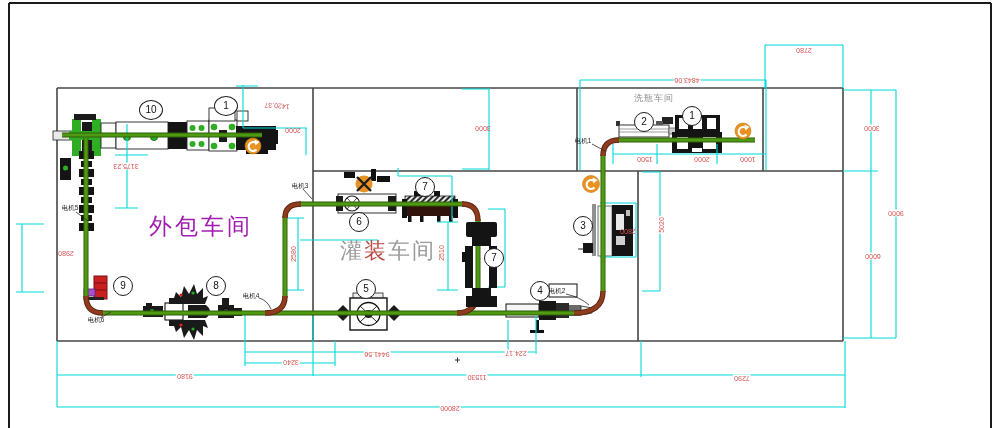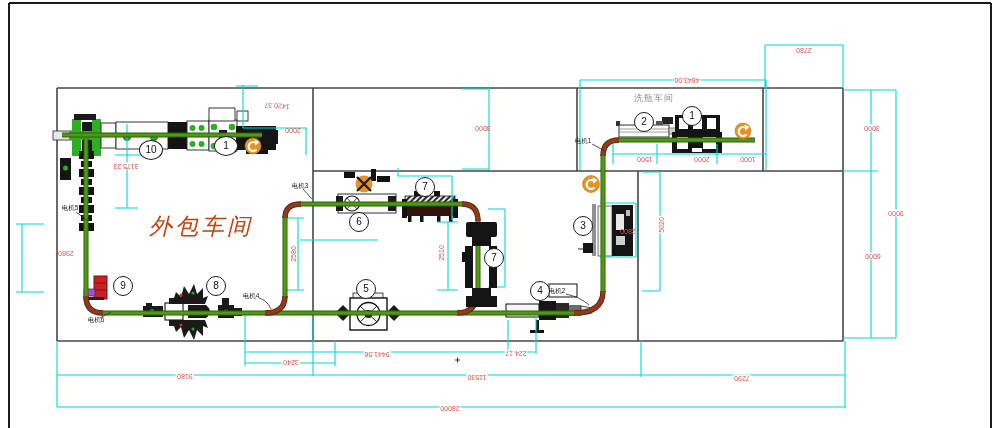--- a/index.html
+++ b/index.html
@@ -4,21 +4,21 @@
 <style>
   html,body{margin:0;padding:0;background:#fff;}
   .stage{position:relative;width:1000px;height:428px;background:#fff;overflow:hidden;
          font-family:"Liberation Sans", sans-serif;}
   .stage svg{position:absolute;left:0;top:0;}
   #labels{position:absolute;left:0;top:0;width:1000px;height:428px;pointer-events:none;}
   .badge{position:absolute;display:flex;align-items:center;justify-content:center;
          width:18px;height:18px;border:1.3px solid #1c1c1c;border-radius:50%;
          background:#fff;color:#111;font-size:10px;line-height:1;
          transform:translate(-50%,-50%);}
-  .badge.wide{width:22px;margin-top:40px;}
+  .badge.wide{width:22px;}
   .dim{position:absolute;font-size:7px;line-height:1;color:var(--dimred,#d65252);
        white-space:nowrap;}
   .dim.bgw{background:#fff;padding:0 1px;}
   .motor{position:absolute;font-size:6.5px;line-height:1;color:var(--motortext,#1d1d1d);
          white-space:nowrap;transform:translate(-50%,-50%);}
   .room{position:absolute;line-height:1;white-space:nowrap;transform:translate(-50%,-50%);}
   .wl{stroke:var(--wall,#474747);stroke-width:1.6;fill:none;}
   .bd{stroke:var(--border,#1b1b1b);stroke-width:2;fill:none;}
   .cy{stroke:var(--cyan,#00d9d9);stroke-width:1.1;fill:none;}
   .glo{stroke:var(--greendark,#2e5f08);stroke-width:5;fill:none;}
@@ -308,15 +308,16 @@
       <div class="dim bgw" style="transform: translate(-50%, -50%) rotate(180deg); left: 477px; top: 377px;">11530</div>
       <div class="dim bgw" style="transform: translate(-50%, -50%) rotate(180deg); left: 742px; top: 378px;">7290</div>
       <div class="dim bgw" style="transform: translate(-50%, -50%) rotate(180deg); left: 450px; top: 408px;">28000</div>
       <div class="motor" style="left: 583px; top: 141px;">电机1</div>
       <div class="motor" style="left: 557px; top: 291px;">电机2</div>
       <div class="motor" style="left: 300px; top: 186px;">电机3</div>
       <div class="motor" style="left: 251px; top: 296px;">电机4</div>
       <div class="motor" style="left: 70px; top: 208px;">电机5</div>
       <div class="motor" style="left: 96px; top: 320px;">电机6</div>
       <div class="room" style="font-size: 9px; letter-spacing: 1px; left: 654px; top: 98px;"><span style="color: rgb(143, 143, 143);">洗瓶车间</span></div>
-      <div class="room" style="font-size: 23px; letter-spacing: 3px; left: 201px; top: 226px;"><span style="color: #c2410c; font-style: italic;">外包车间</span></div>
+      <div class="room" style="font-size: 23px; letter-spacing: 3px; left: 201px; top: 226px;"><span style="color: #a21caf;">外包车间</span></div>
+      <div class="room" style="font-size: 22px; letter-spacing: 2px; left: 388px; top: 251px;"><span style="color: rgb(155, 155, 155);">灌</span><span style="color: rgb(187, 75, 68);">装</span><span style="color: rgb(155, 155, 155);">车间</span></div>
     </div>
 </div>
 
 </body></html>

